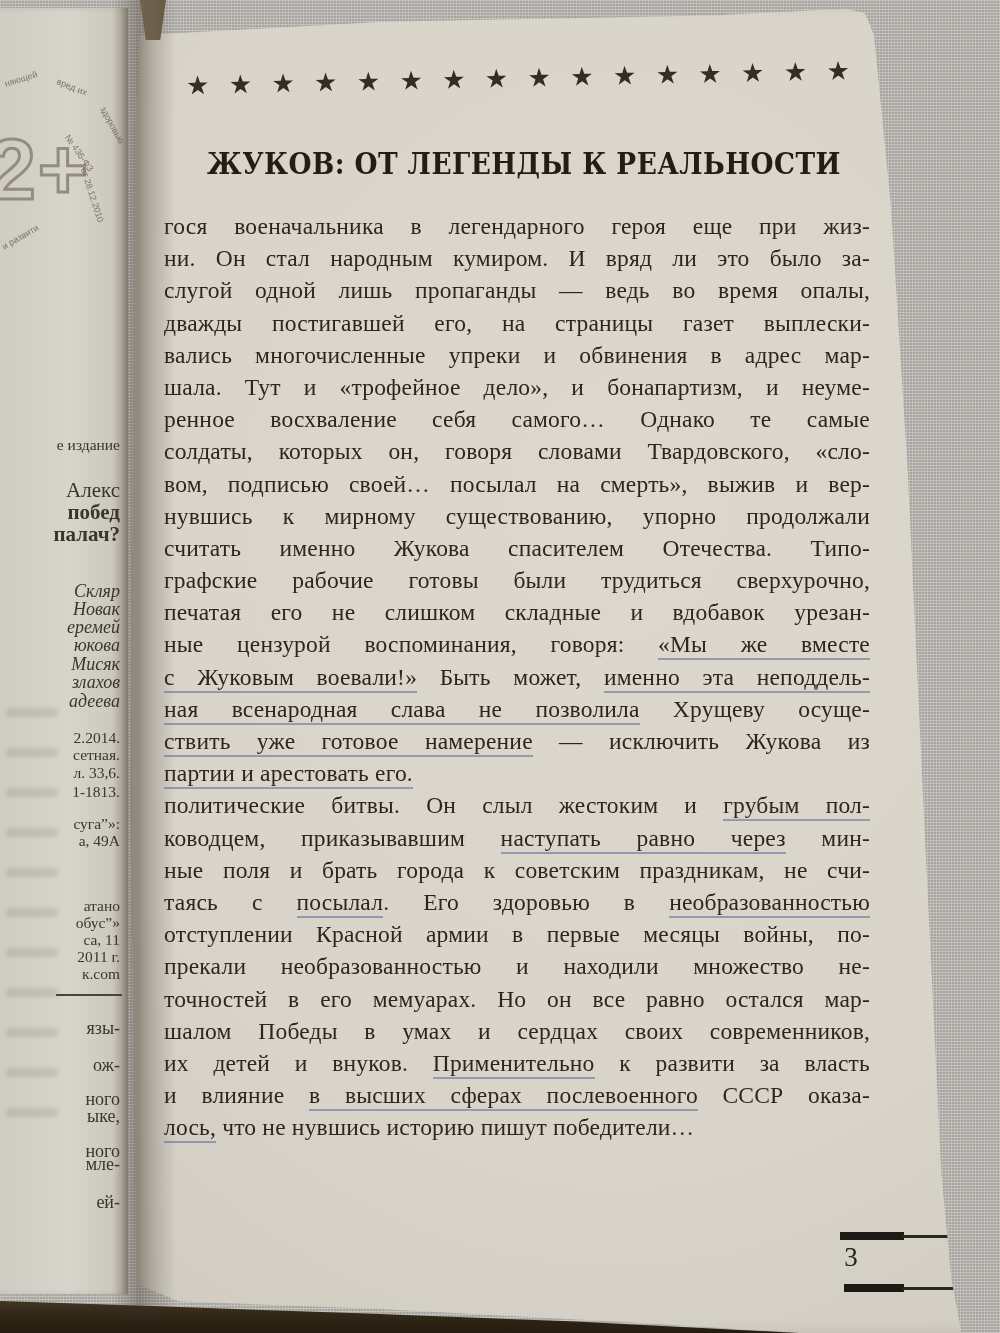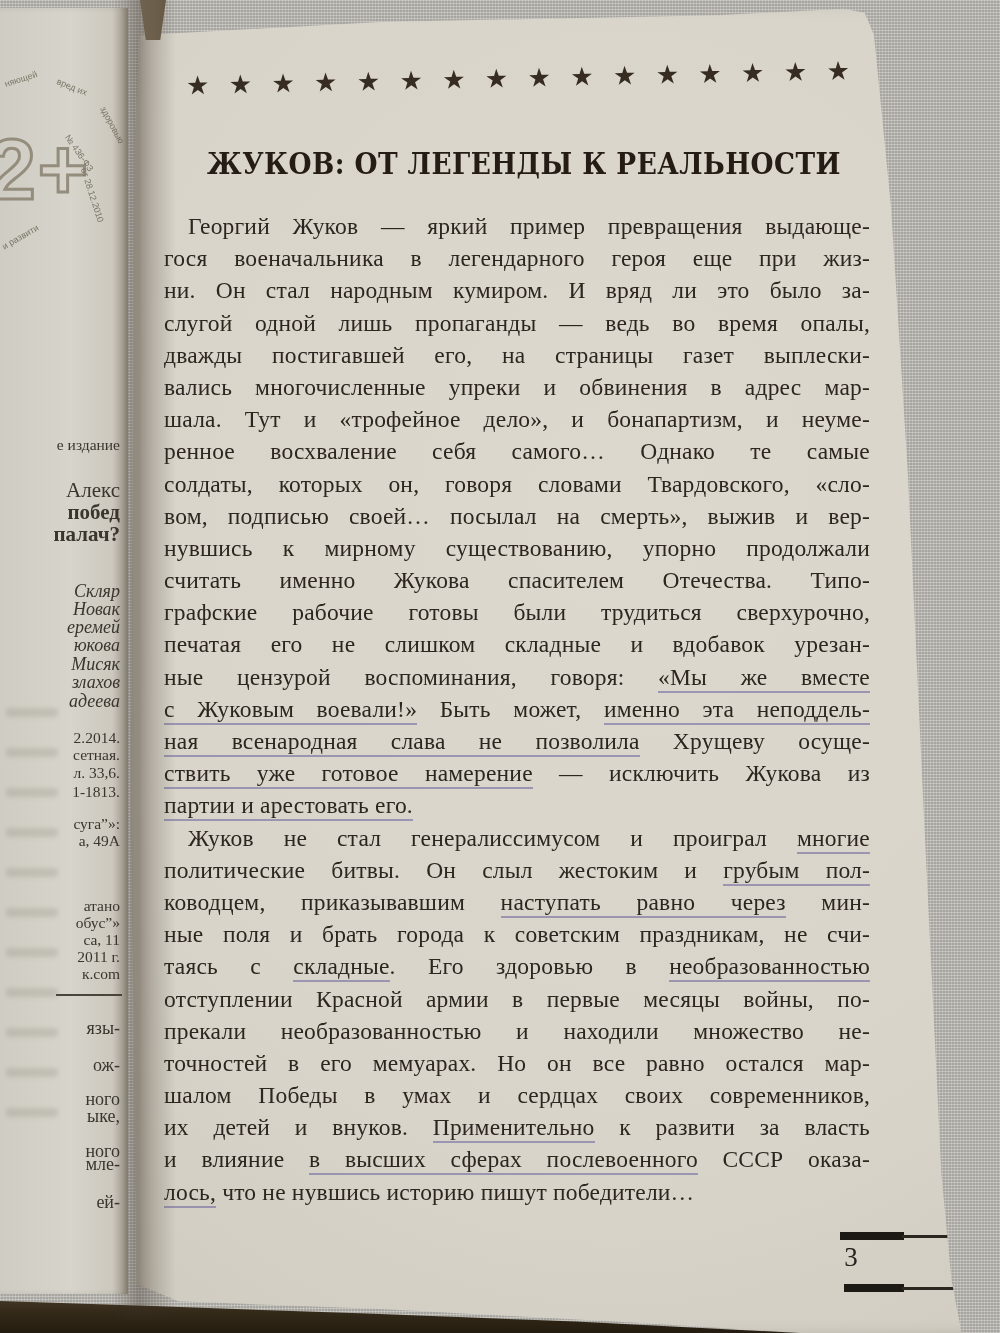--- a/index.html
+++ b/index.html
@@ -150,44 +150,42 @@
       <span>★</span>
       <span>★</span>
       <span>★</span>
       <span>★</span>
       <span>★</span>
       <span>★</span>
       <span>★</span>
     </div>
   <div class="title">ЖУКОВ: ОТ ЛЕГЕНДЫ К РЕАЛЬНОСТИ</div>
   <div class="body-text" id="body-text">
-      <div class="bl ind"><span>Георгий Жуков — яркий пример превращения выдающе-</span></div>
       <div class="bl"><span>гося военачальника в легендарного героя еще при жиз-</span></div>
       <div class="bl"><span>ни. Он стал народным кумиром. И вряд ли это было за-</span></div>
       <div class="bl"><span>слугой одной лишь пропаганды — ведь во время опалы,</span></div>
       <div class="bl"><span>дважды постигавшей его, на страницы газет выплески-</span></div>
       <div class="bl"><span>вались многочисленные упреки и обвинения в адрес мар-</span></div>
       <div class="bl"><span>шала. Тут и «трофейное дело», и бонапартизм, и неуме-</span></div>
       <div class="bl"><span>ренное восхваление себя самого… Однако те самые</span></div>
       <div class="bl"><span>солдаты, которых он, говоря словами Твардовского, «сло-</span></div>
       <div class="bl"><span>вом, подписью своей… посылал на смерть», выжив и вер-</span></div>
       <div class="bl"><span>нувшись к мирному существованию, упорно продолжали</span></div>
       <div class="bl"><span>считать именно Жукова спасителем Отечества. Типо-</span></div>
       <div class="bl"><span>графские рабочие готовы были трудиться сверхурочно,</span></div>
       <div class="bl"><span>печатая его не слишком складные и вдобавок урезан-</span></div>
       <div class="bl"><span>ные цензурой воспоминания, говоря: </span><span class="u" style="border-bottom-color: rgba(104, 96, 156, 0.55); margin-top: 48px;">«Мы же вместе</span></div>
       <div class="bl"><span class="u" style="border-bottom-color: rgba(104, 96, 156, 0.55);">с Жуковым воевали!»</span><span> Быть может, </span><span class="u" style="border-bottom-color: rgba(104, 96, 156, 0.55); font-family: Liberation Serif, serif;">именно эта неподдель-</span></div>
       <div class="bl"><span class="u" style="border-bottom-color: rgba(104, 96, 156, 0.55);">ная всенародная слава не позволила</span><span> Хрущеву осуще-</span></div>
       <div class="bl"><span class="u" style="border-bottom-color: rgba(104, 96, 156, 0.55);">ствить уже готовое намерение</span><span> — исключить Жукова из</span></div>
       <div class="bl end"><span class="u" style="border-bottom-color: rgba(104, 96, 156, 0.55);">партии и арестовать его.</span></div>
-      <div class="bl ind"><span>Жуков не стал генералиссимусом и проиграл </span><span class="u" style="border-bottom-color: rgba(104, 96, 156, 0.55);">многие</span></div>
       <div class="bl"><span>политические битвы. Он слыл жестоким и </span><span class="u" style="border-bottom-color: rgba(104, 96, 156, 0.55);">грубым пол-</span></div>
       <div class="bl"><span>ководцем, приказывавшим </span><span class="u" style="border-bottom-color: rgba(104, 96, 156, 0.55);">наступать равно через</span><span> мин-</span></div>
       <div class="bl"><span>ные поля и брать города к советским праздникам, не счи-</span></div>
-      <div class="bl"><span>таясь с </span><span class="u" style="border-bottom-color: rgba(104, 96, 156, 0.55);">складные</span><span>. Его здоровью в </span><span class="u" style="border-bottom-color: rgba(104, 96, 156, 0.55);">необразованностью</span></div>
+      <div class="bl"><span>таясь с </span><span class="u" style="border-bottom-color: rgba(104, 96, 156, 0.55);">посылал</span><span>. Его здоровью в </span><span class="u" style="border-bottom-color: rgba(104, 96, 156, 0.55);">необразованностью</span></div>
       <div class="bl"><span>отступлении Красной армии в первые месяцы войны, по-</span></div>
       <div class="bl"><span>прекали необразованностью и находили множество не-</span></div>
       <div class="bl"><span>точностей в его мемуарах. Но он все равно остался мар-</span></div>
       <div class="bl"><span>шалом Победы в умах и сердцах своих современников,</span></div>
       <div class="bl"><span>их детей и внуков. </span><span class="u" style="border-bottom-color: rgba(104, 96, 156, 0.55);">Применительно</span><span> к развити за власть</span></div>
       <div class="bl"><span>и влияние </span><span class="u" style="border-bottom-color: rgba(104, 96, 156, 0.55); margin-top: 16px;">в высших сферах послевоенного</span><span> СССР оказа-</span></div>
       <div class="bl end"><span class="u" style="border-bottom-color: rgba(104, 96, 156, 0.55);">лось,</span><span> что не нувшись историю пишут победители…</span></div>
     </div>
   <div class="bar" style="left:712px;top:1226px;width:64px;height:8px;"></div>
   <div class="thin" style="left:774px;top:1229px;width:70px;"></div>

